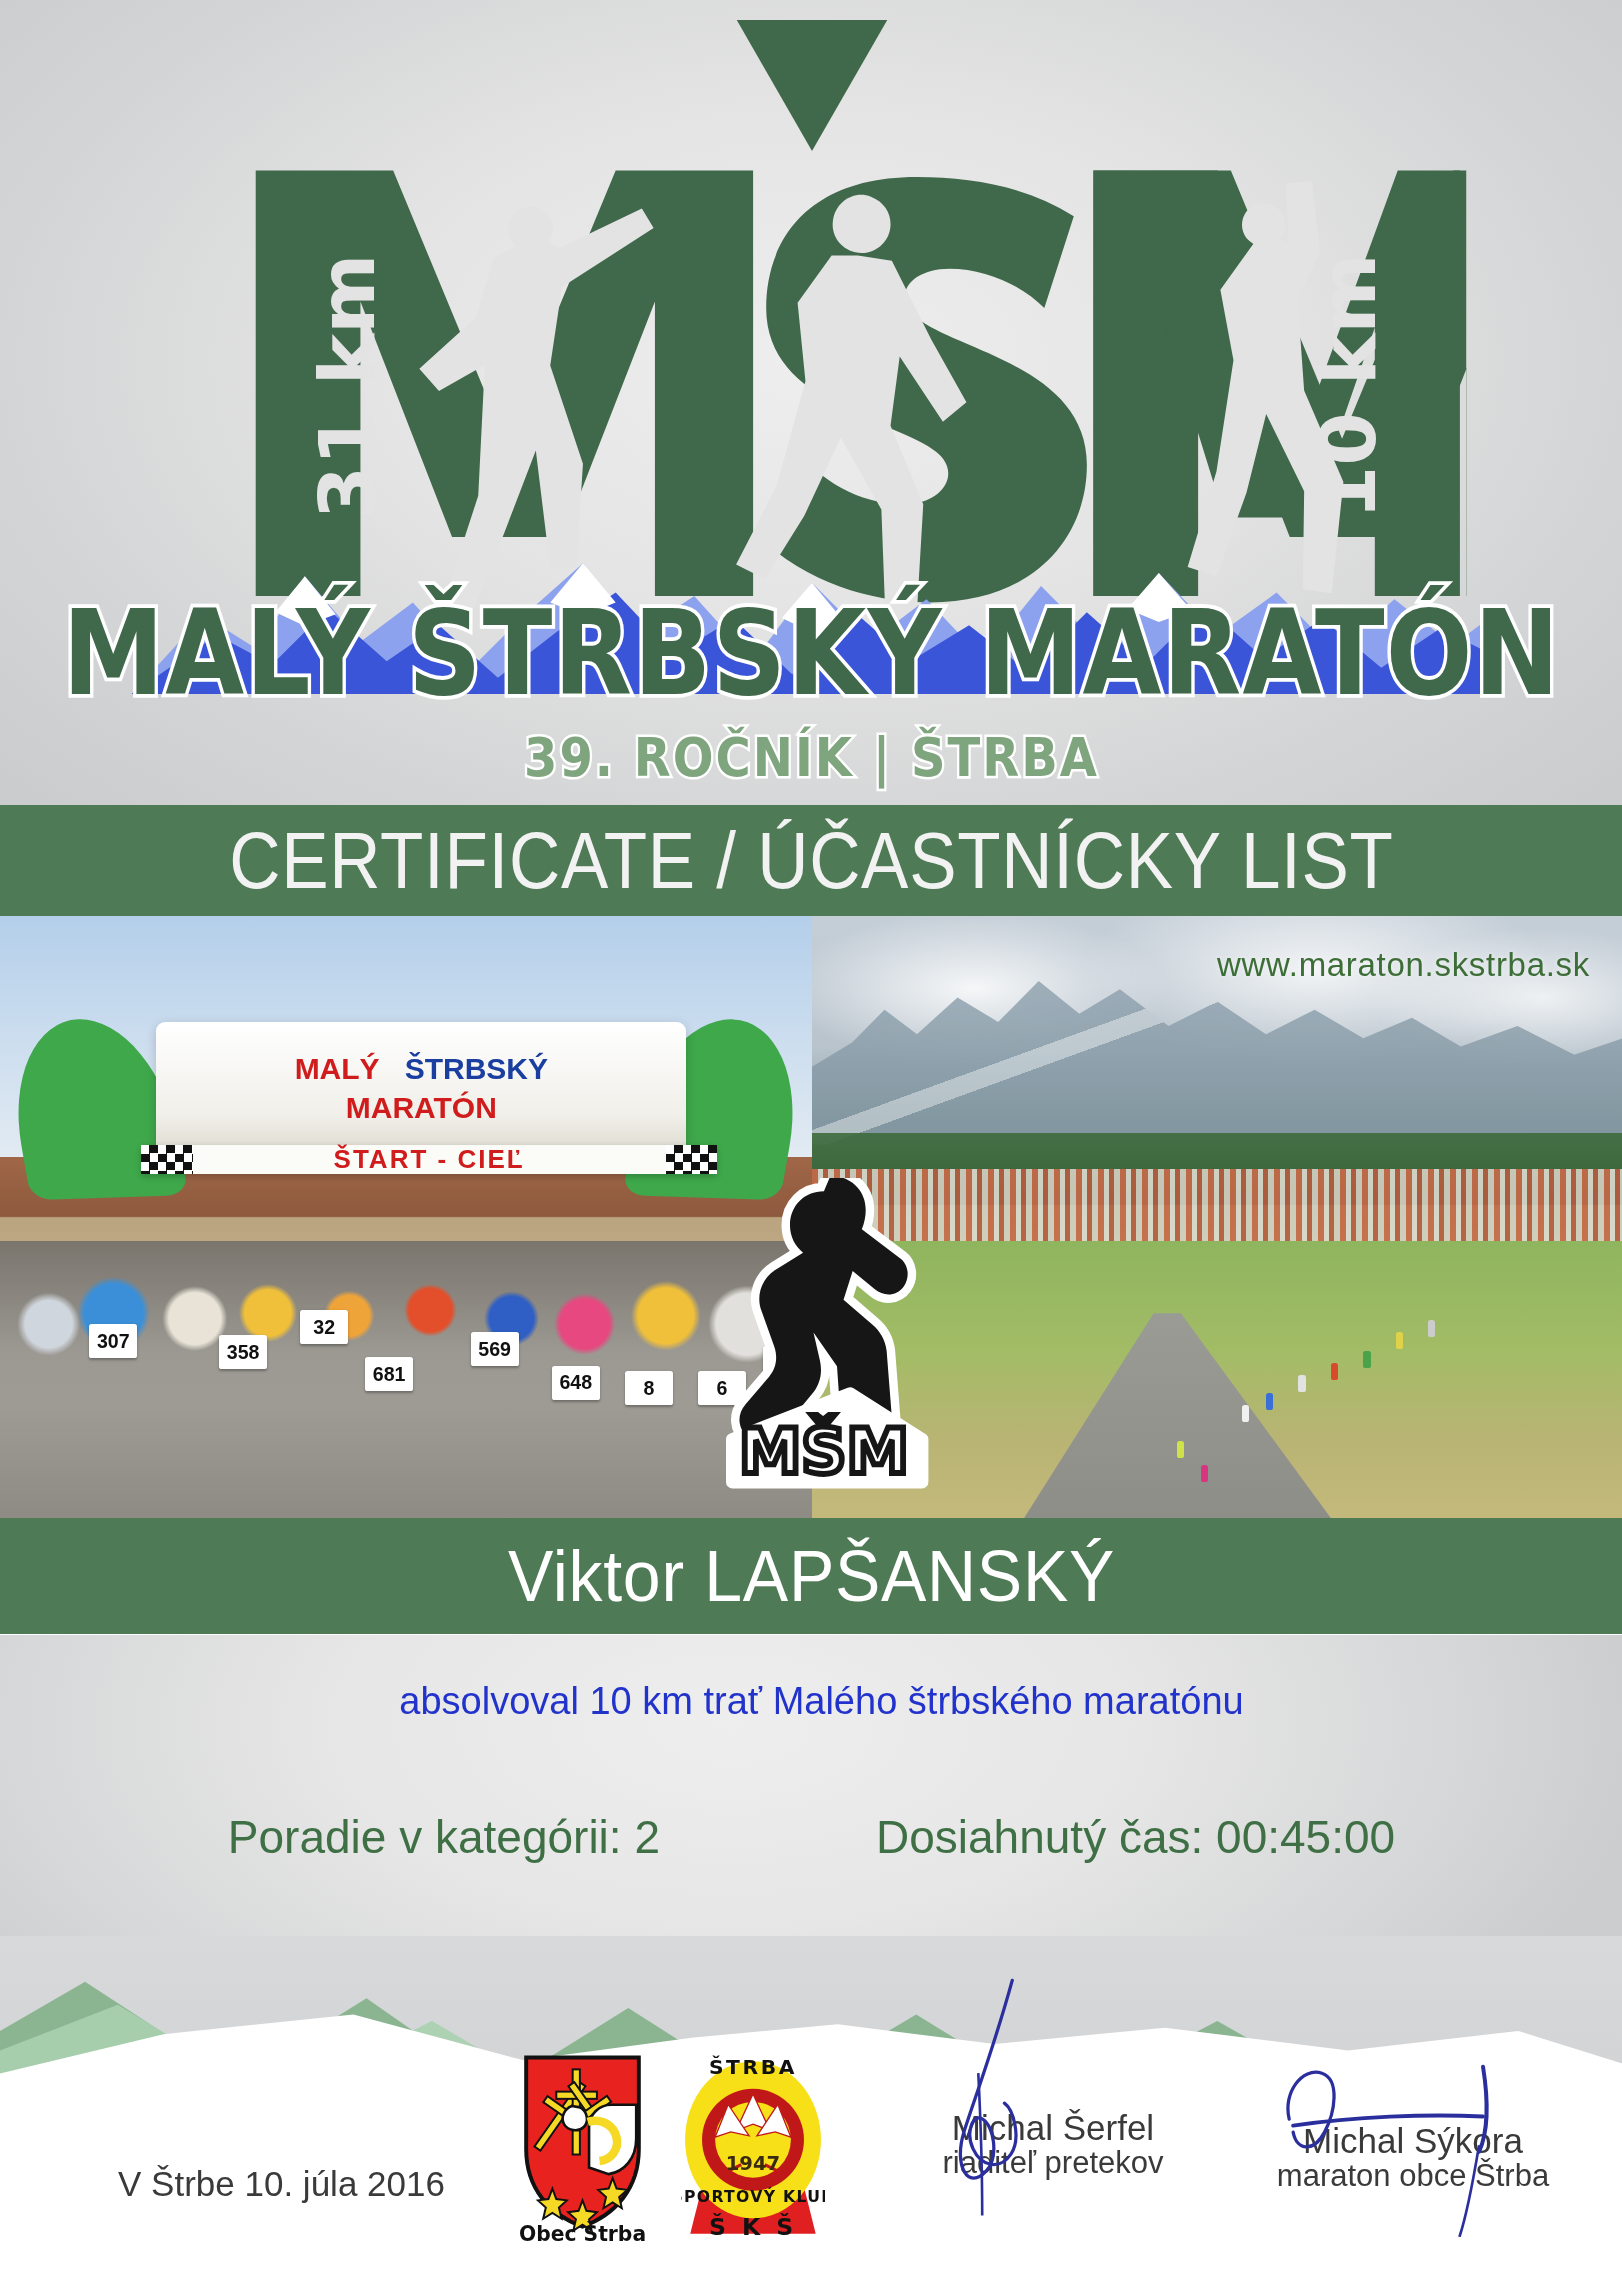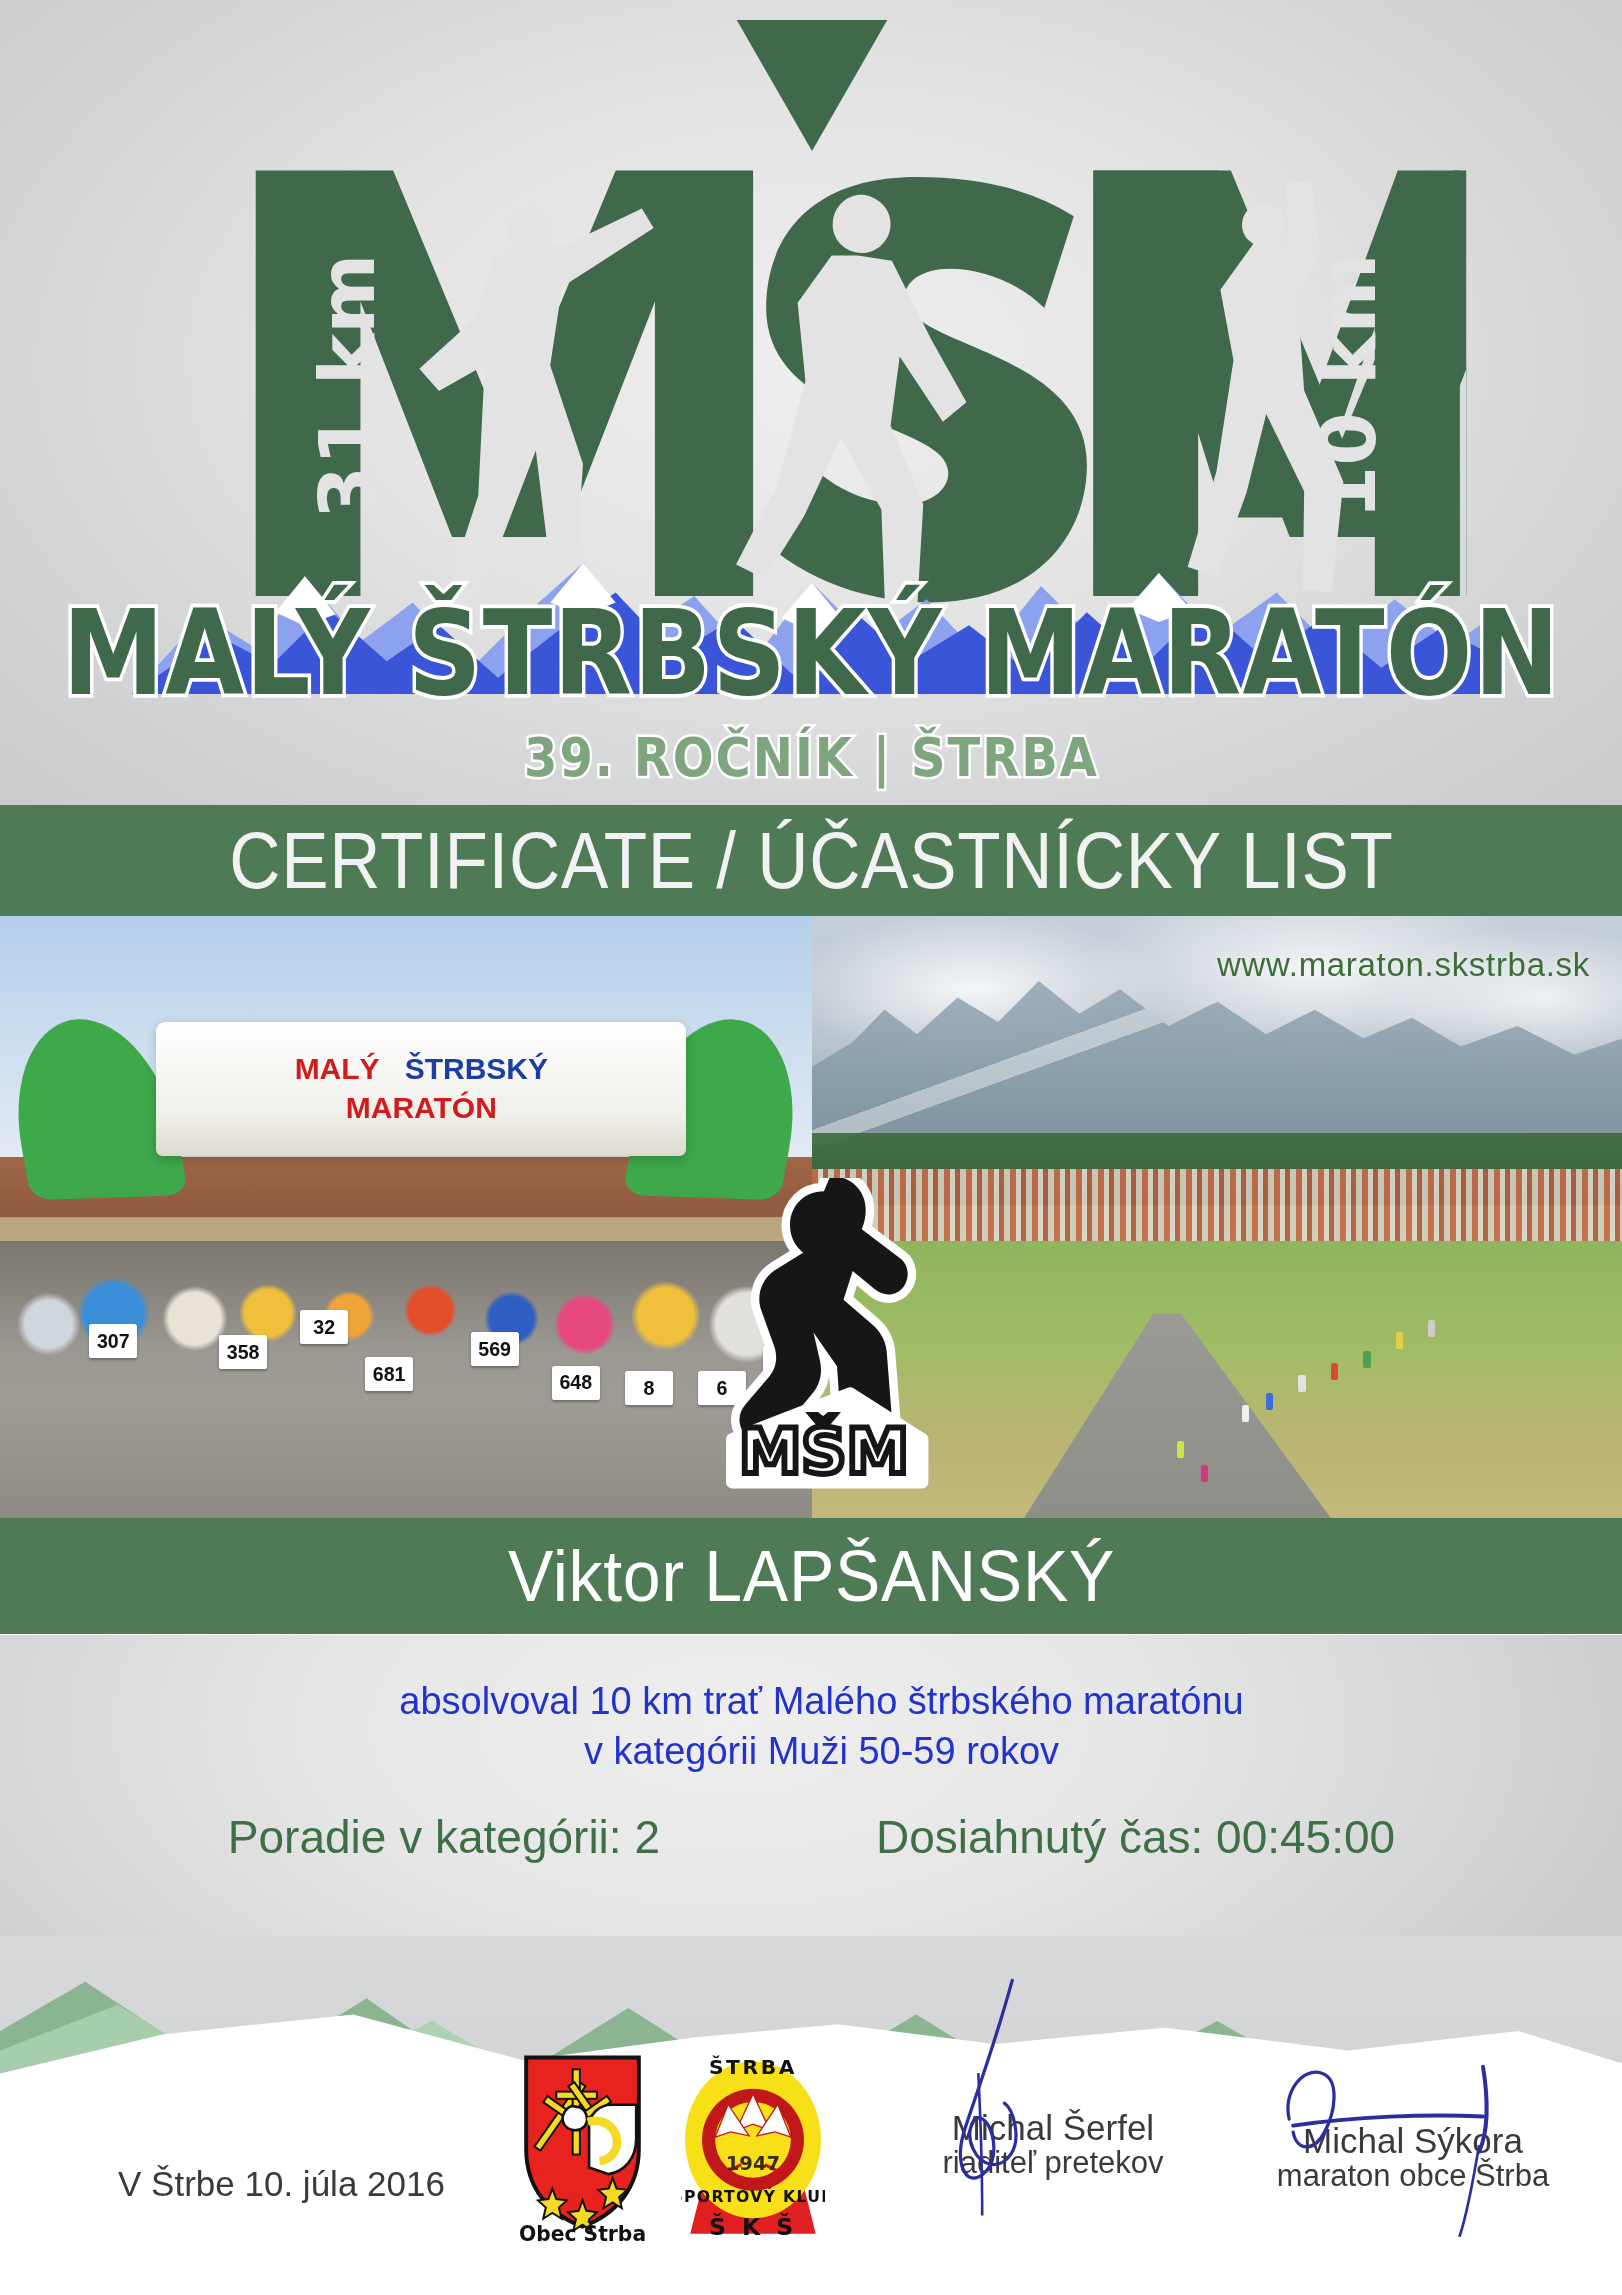--- a/index.html
+++ b/index.html
@@ -315,20 +315,23 @@
       <div class="arch-right"></div>
       <div class="arch-banner">
         <div class="arch-line1">
           <span class="r">MALÝ</span>
           <span>&nbsp;</span>
           <span class="b">ŠTRBSKÝ</span>
         </div>
         <div class="arch-line2">
           <span class="r">MARATÓN</span>
         </div>
+      </div>
+      <div class="start-banner">
+        <span class="start-text">ŠTART - CIEĽ</span>
       </div>
     </div>
 
     <div class="crowd">
       <div class="bib" style="left:11%;top:30%">307</div>
       <div class="bib" style="left:27%;top:34%">358</div>
       <div class="bib" style="left:37%;top:25%">32</div>
       <div class="bib" style="left:45%;top:42%">681</div>
       <div class="bib" style="left:58%;top:33%">569</div>
       <div class="bib" style="left:68%;top:45%">648</div>
@@ -369,21 +372,20 @@
   </g>
 </svg>
 
 <div id="name-band">
   <div id="athlete-name">Viktor LAPŠANSKÝ</div>
 </div>
 
 <div id="details">
   <div id="desc">
     <div>absolvoval 10 km trať Malého štrbského maratónu</div>
-    <div>v kategórii Muži 50-59 rokov</div>
   </div>
   <div id="results">
     <div>Poradie v kategórii: 2</div>
     <div>Dosiahnutý čas: 00:45:00</div>
   </div>
 </div>
 
 <div id="footer">
 
   <svg id="footer-mountains" viewBox="0 0 2480 330" preserveAspectRatio="none">

